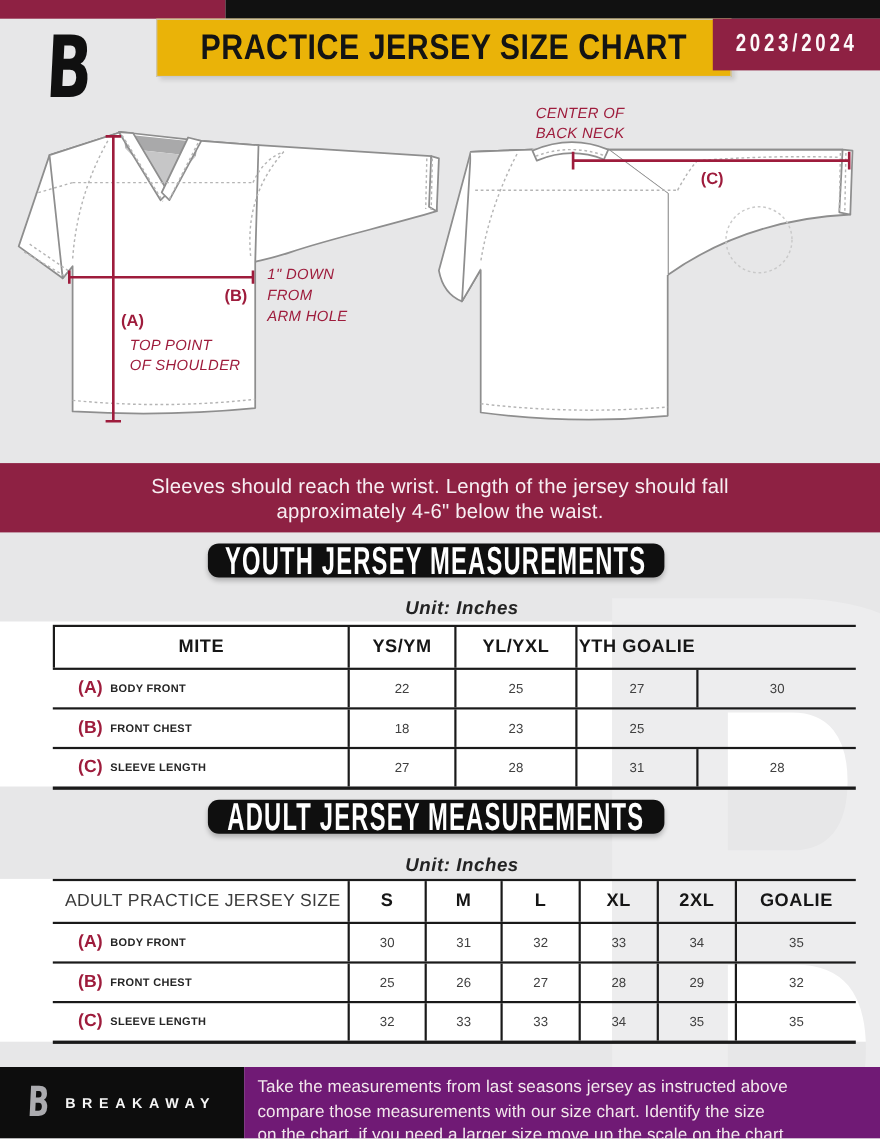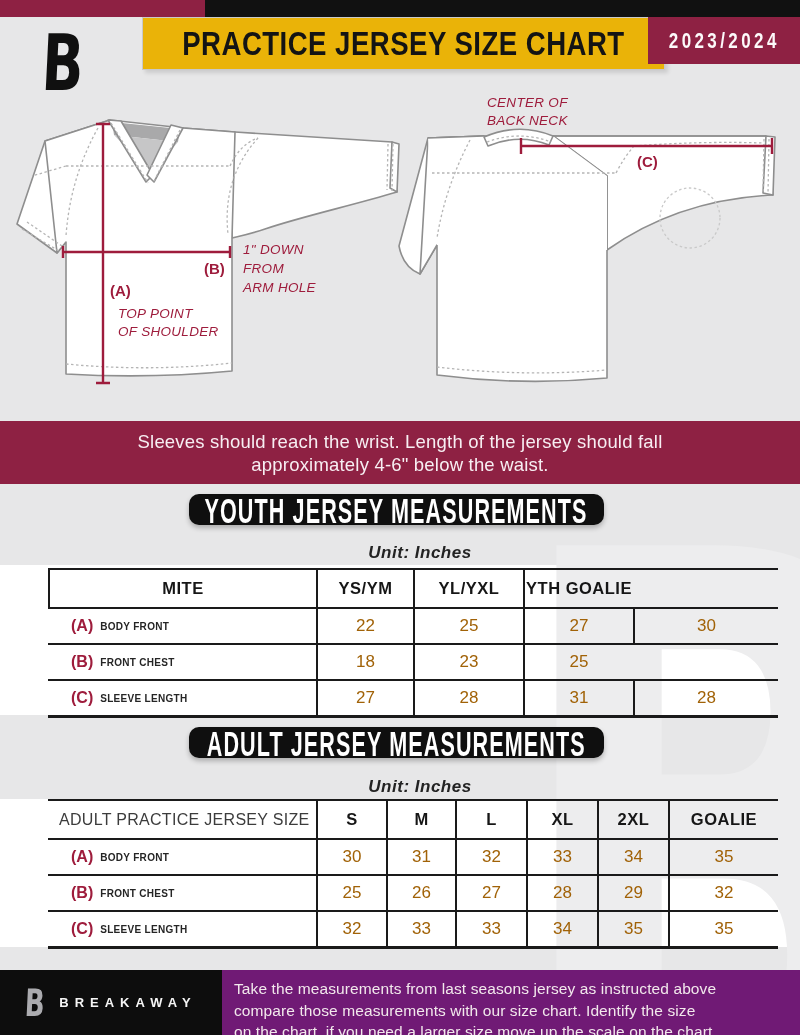--- a/index.html
+++ b/index.html
@@ -47,21 +47,21 @@
   .yt .mrow{grid-template-columns:268px 97px 110px 110px 145px;}
   .ad .mrow{grid-template-columns:268px 70px 69px 71px 71px 71px 110px;}
   .mrow.hd{height:37px;}
   .mrow.dt{height:34px;}
   .cell{display:flex;align-items:center;justify-content:center;box-sizing:border-box;}
   .cell.lab{justify-content:flex-start;padding-left:11px;font-size:16px;color:#3c3c3c;letter-spacing:.3px;}
   .cell.rowlab{justify-content:flex-start;padding-left:23px;gap:7px;}
   .cell.rowlab .k{color:#9e1c3c;font-weight:800;font-size:16px;}
   .cell.rowlab .t{color:#252525;font-weight:600;font-size:10px;letter-spacing:.3px;}
   .cell.vh{border-left:2px solid #1a1a1a;font-weight:700;font-size:16.5px;color:#161616;letter-spacing:.5px;}
-  .cell.vv{border-left:2px solid #1a1a1a;font-size:17px;color:#a16207;}
+  .cell.vv{border-left:2px solid #1a1a1a;font-size:12px;color:#404040;}
 
   
   .foot-black{left:0;top:970px;width:222px;height:65px;background:#0d0d0d;display:flex;
               align-items:center;justify-content:center;gap:14px;}
   .foot-black .fb{font:bold 26px/26px "DejaVu Sans",sans-serif;color:#ababaf;display:inline-block;
               transform:scale(1,1.45) skewX(-4deg);}
   .foot-black .brand{color:#f5f5f5;font-weight:700;font-size:13px;letter-spacing:6px;}
   .foot-maroon{left:222px;top:970px;width:666px;height:65px;background:#701a75;box-sizing:border-box;
               padding:8px 14px 0 12px;color:#f2e8ec;font-size:15.5px;line-height:21.5px;letter-spacing:.1px;}
 

